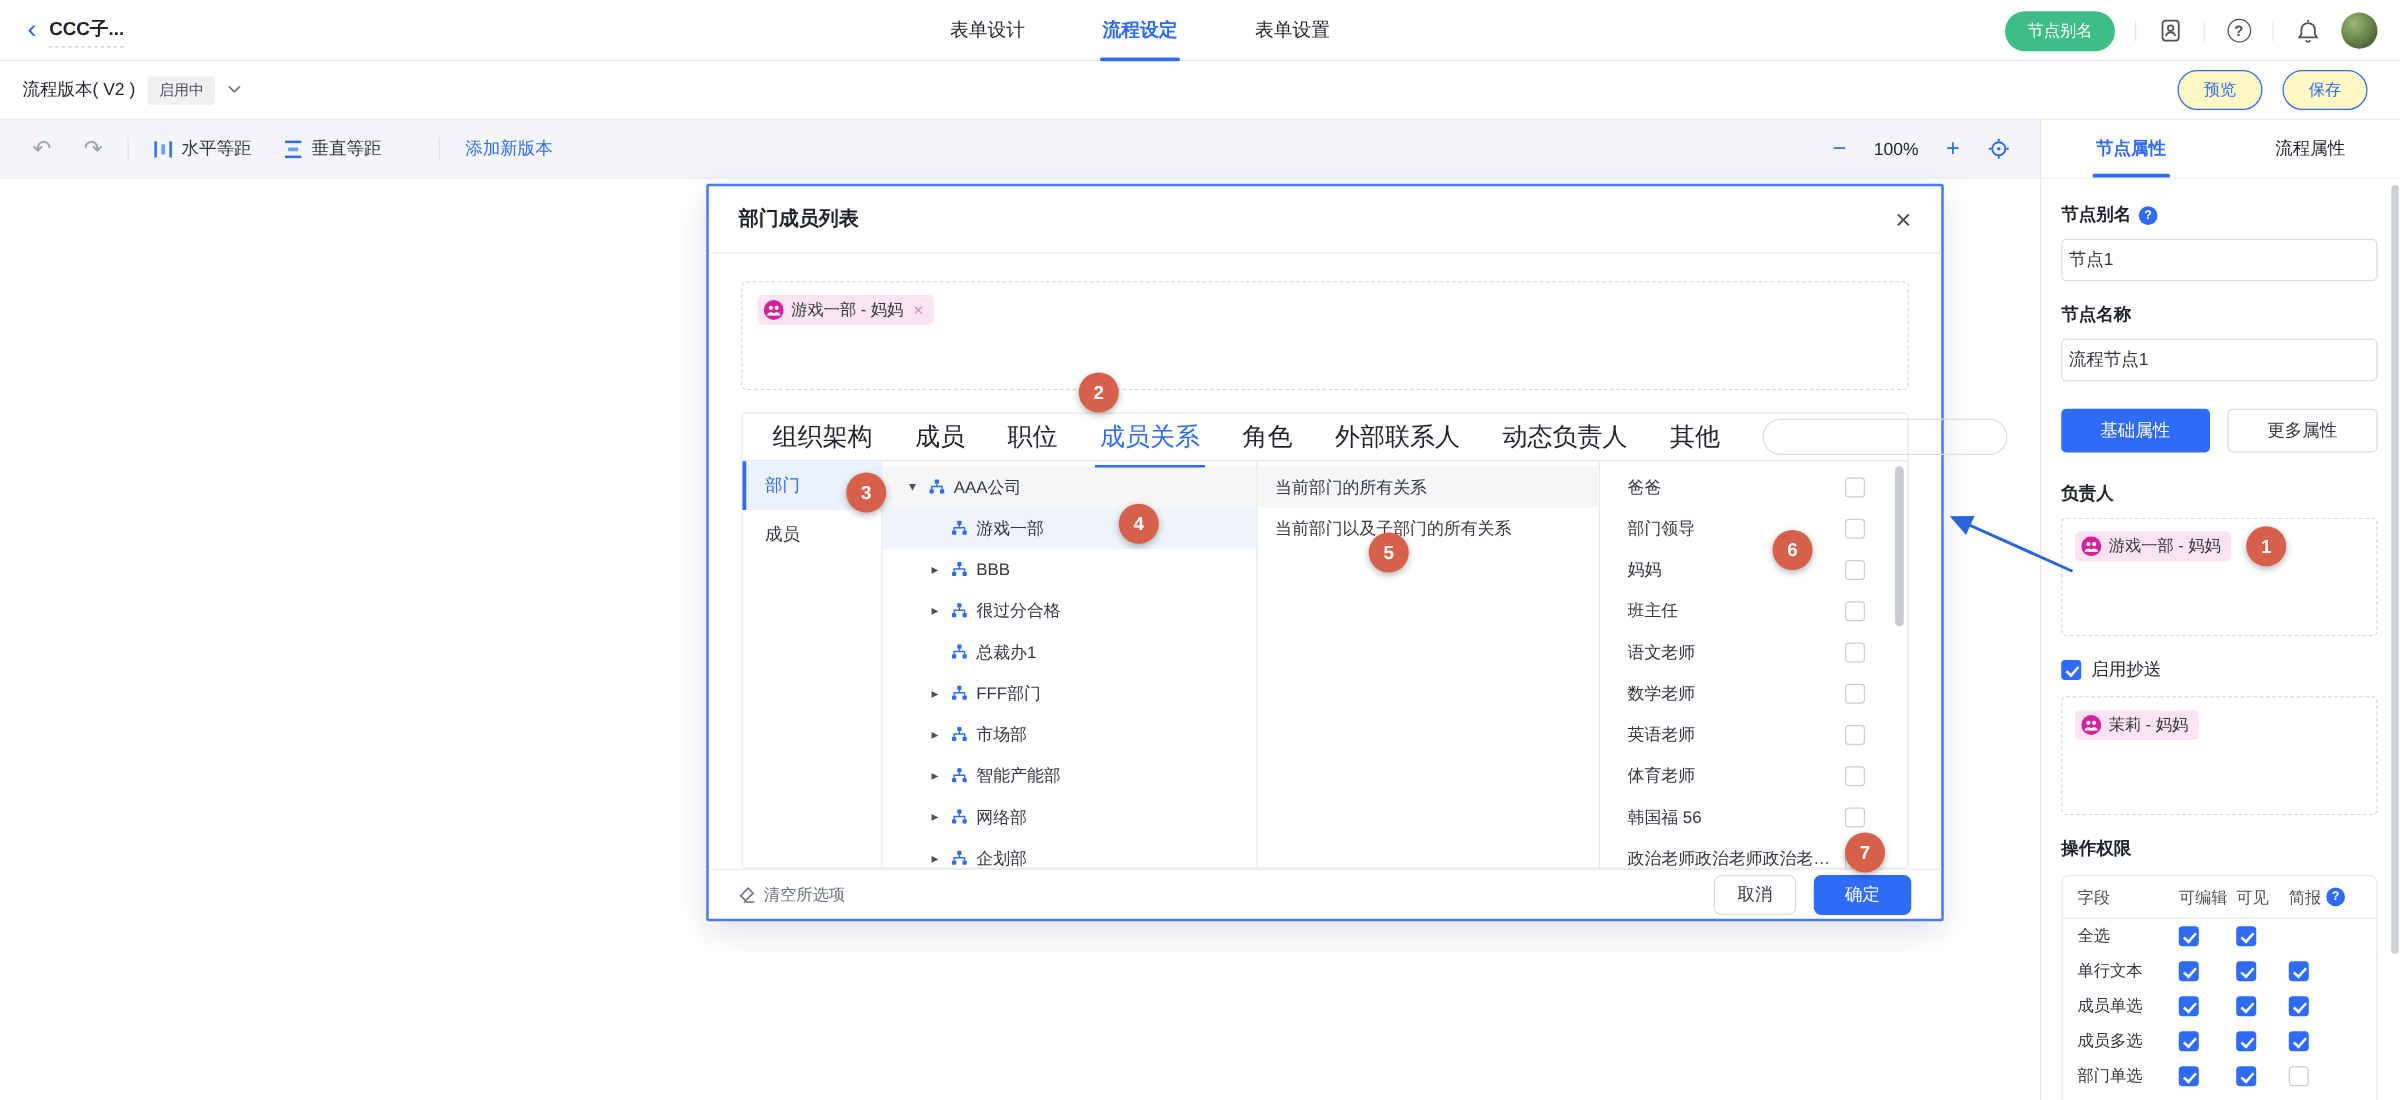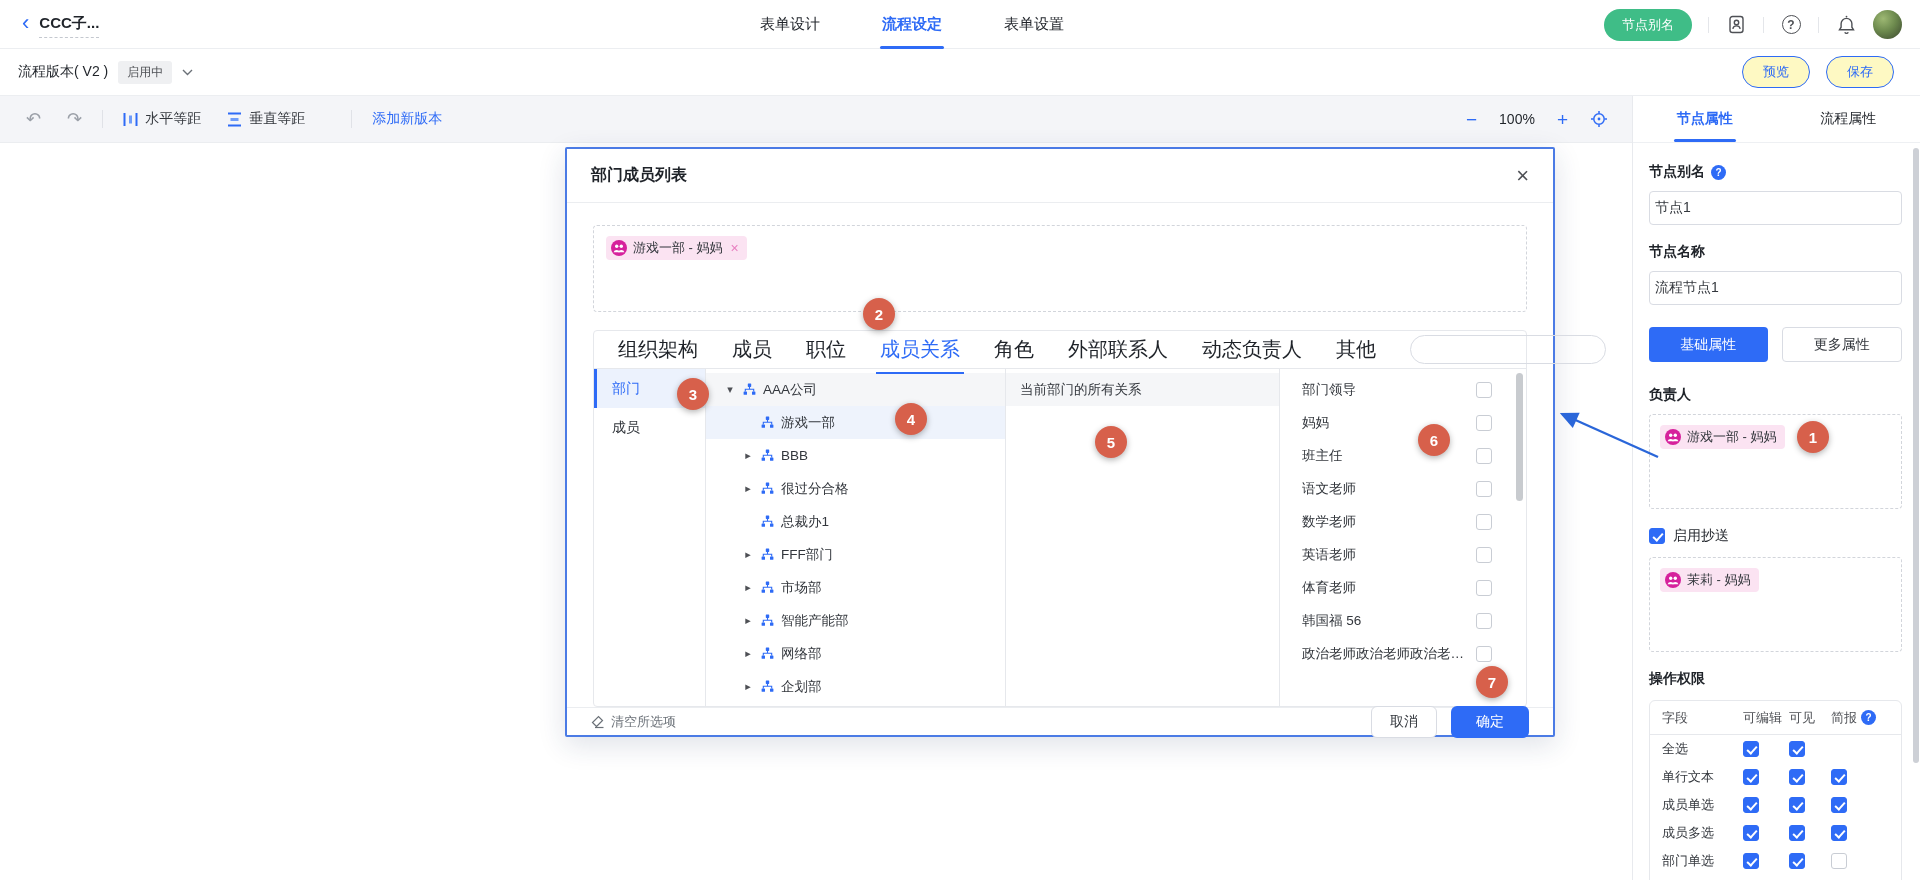--- a/index.html
+++ b/index.html
@@ -103,21 +103,21 @@
   .tree-row.sel{background:var(--sel);}
   .caret{width:12px;color:#4e5055;font-size:11px;text-align:center;flex:none;}
   .org-ic{display:flex;flex:none;}
   .colrel{width:274px;border-right:1px solid var(--bd);padding-top:4px;overflow:hidden;}
   .rel-row{height:33px;display:flex;align-items:center;padding:0 14px;font-size:13.5px;color:var(--txt2);cursor:pointer;white-space:nowrap;}
   .rel-row.hl{background:var(--hl);}
   .colmem{position:relative;flex:1;padding-top:4px;overflow:hidden;}
   .mem-row{height:33px;display:flex;align-items:center;padding:0 34px 0 22px;font-size:13.5px;color:var(--txt2);}
   .mem-label{flex:1;overflow:hidden;text-overflow:ellipsis;white-space:nowrap;}
   .col-sb{position:absolute;right:3px;top:4px;width:7px;height:128px;background:#9aa0a8;border-radius:4px;opacity:.55;}
-  .m-foot{height:28px;border-top:1px solid #ebedf0;display:flex;align-items:center;padding:0 24px;flex:none;}
+  .m-foot{height:40px;border-top:1px solid #ebedf0;display:flex;align-items:center;padding:0 24px;flex:none;}
   .clear-link{display:flex;align-items:center;gap:6px;color:#6b7178;font-size:13px;cursor:pointer;}
   .m-foot .sp{flex:1;}
   .btn-cancel{width:66px;height:32px;background:#fff;border:1px solid var(--bd2);border-radius:6px;font-size:14px;color:var(--txt2);cursor:pointer;margin-right:14px;}
   .btn-ok{width:78px;height:32px;background:var(--blue);border:none;border-radius:6px;font-size:14px;color:#fff;cursor:pointer;}
 
   
   .ann{position:absolute;width:32px;height:32px;border-radius:50%;background:var(--red);color:#fff;font-size:15px;font-weight:bold;display:flex;align-items:center;justify-content:center;box-shadow:0 2px 6px rgba(0,0,0,.3);z-index:40;}
   .arrow-svg{position:absolute;left:1545px;top:398px;z-index:39;overflow:visible;}
 </style>
 </head>
@@ -529,23 +529,28 @@
                       <rect x="9" y="8.4" width="3.4" height="3.4" rx="0.6"></rect>
                     </g>
                     <path d="M6.5 3.9 v2 M2.3 8.4 V6.2 h8.4 v2.2" stroke="#2e6bf6" fill="none" stroke-width="1.1"></path>
                   </svg>
                 </span>
                 <span>企划部</span>
               </div>
             </div>
           <div class="colrel" id="modal-relations">
               <div class="rel-row hl">当前部门的所有关系</div>
+              <div class="rel-row">当前部门以及子部门的所有关系</div>
             </div>
           <div class="colmem">
             <div id="modal-members">
+                <div class="mem-row">
+                  <span class="mem-label">爸爸</span>
+                  <span class="cb"></span>
+                </div>
                 <div class="mem-row">
                   <span class="mem-label">部门领导</span>
                   <span class="cb"></span>
                 </div>
                 <div class="mem-row">
                   <span class="mem-label">妈妈</span>
                   <span class="cb"></span>
                 </div>
                 <div class="mem-row">
                   <span class="mem-label">班主任</span>

